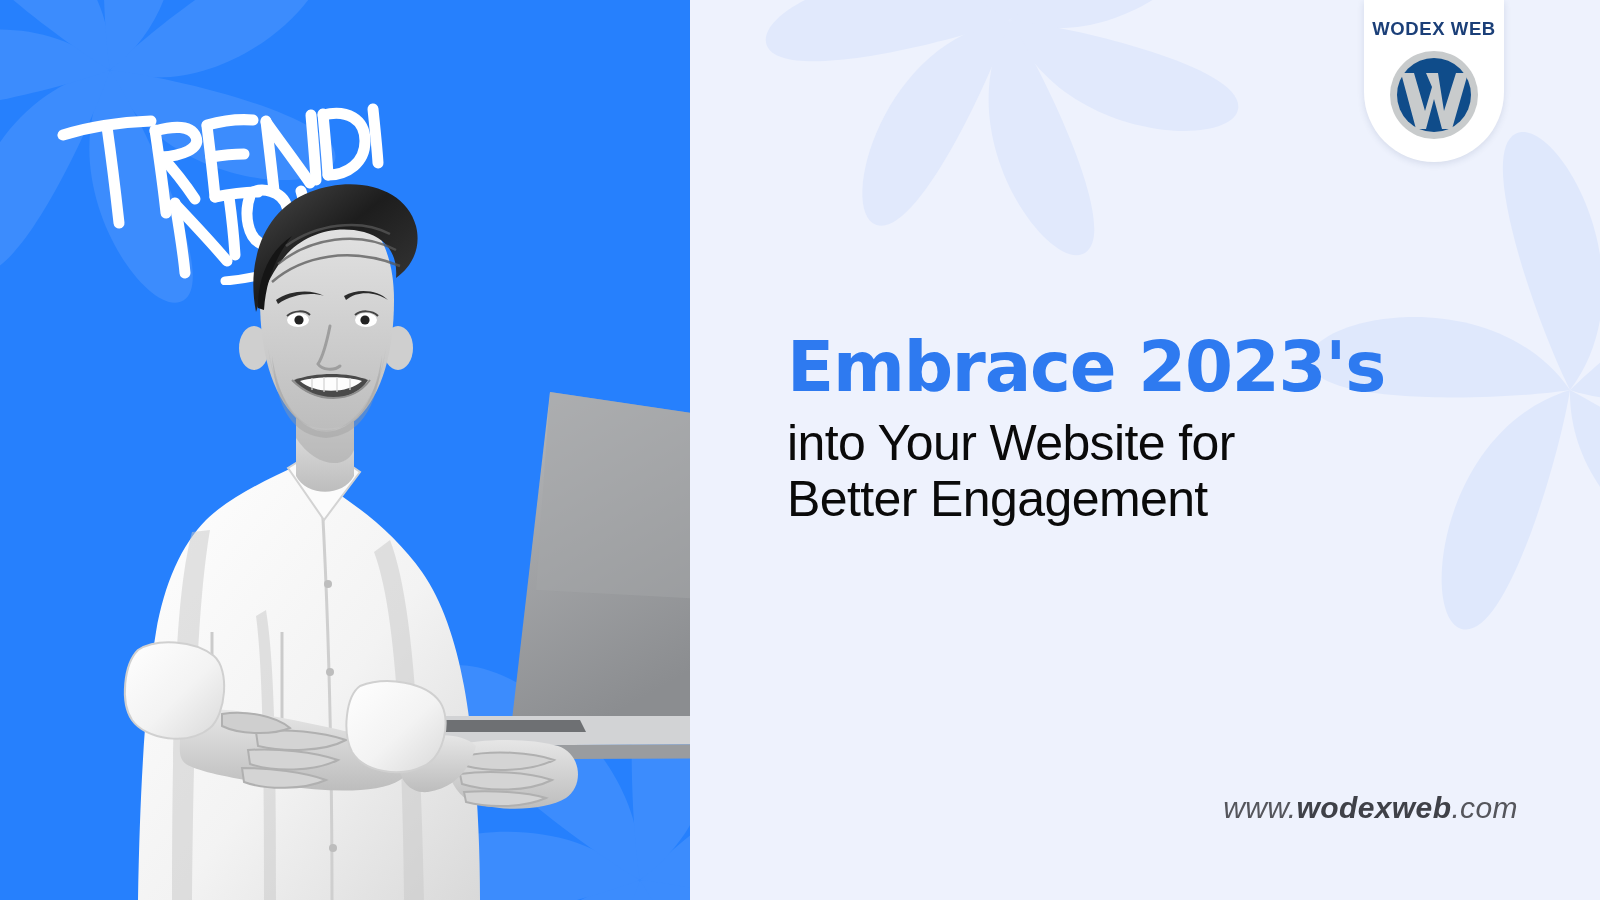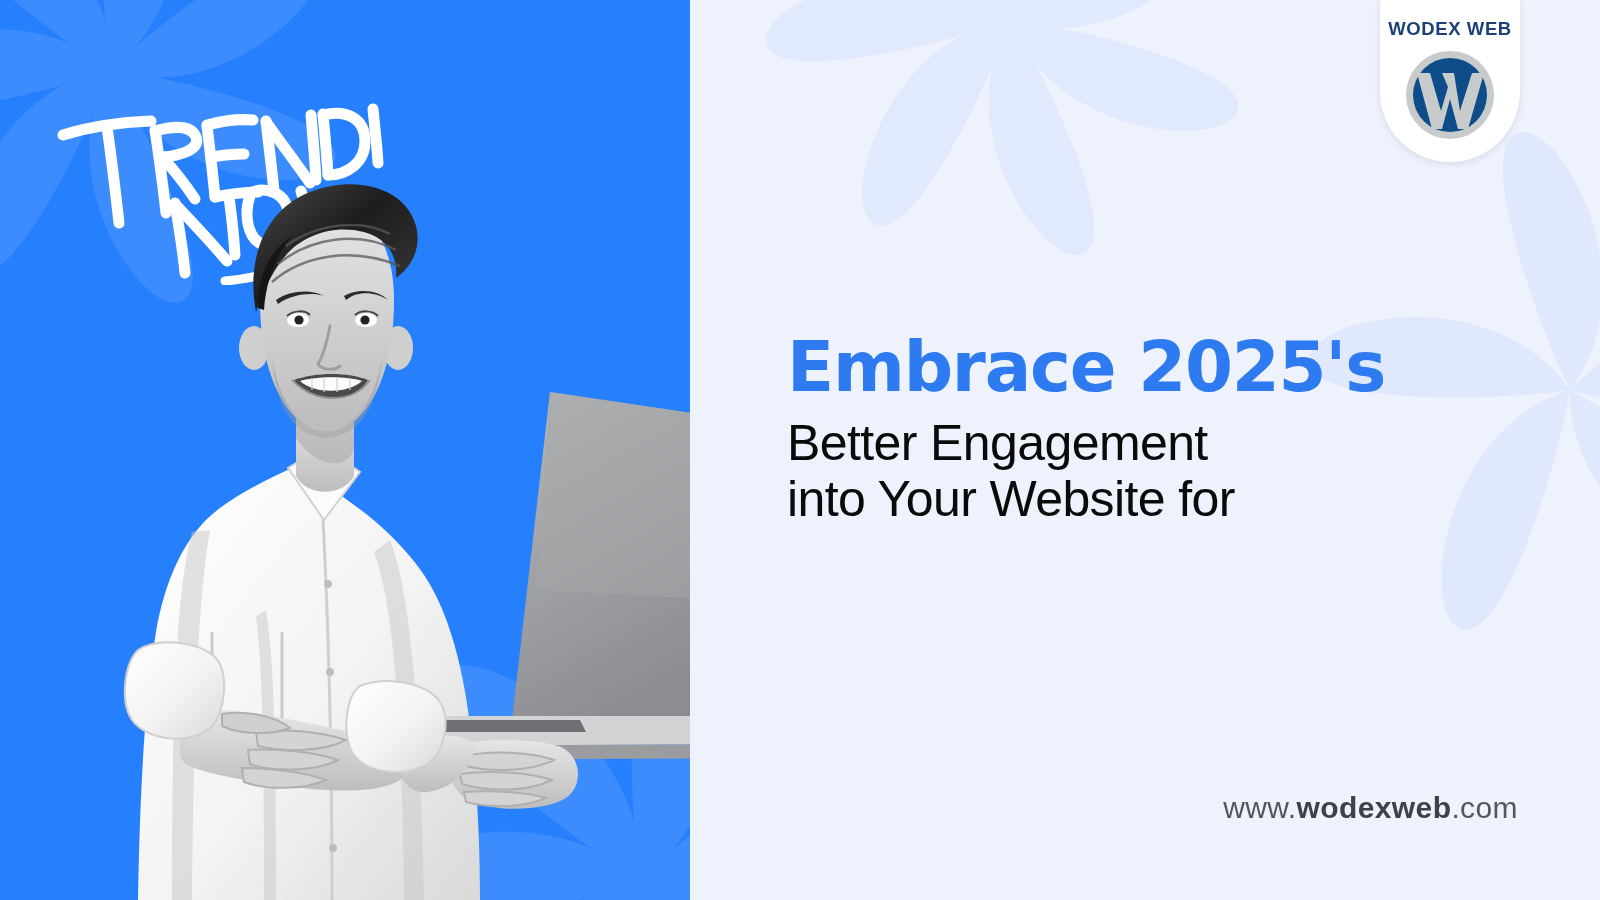--- a/index.html
+++ b/index.html
@@ -49,21 +49,21 @@
   .person{
     position:absolute;
     left:60px; bottom:0;
     width:720px; height:720px;
   }
   .person svg{display:block;}
 
   
   .logo{
     position:absolute;
-    right:80px; top:0;
+    right:96px; top:0;
     width:140px;
     text-align:center;
   }
   .logo-badge{
     position:absolute;
     left:0; top:0;
     width:140px; height:162px;
     background:#ffffff;
     border-radius:0 0 70px 70px;
     box-shadow:0 2px 7px rgba(40,60,110,.13);
@@ -115,20 +115,21 @@
   
   .url{
     position:absolute;
     right:82px;
     top:791px;
     font-size:30px;
     color:#55565c;
     letter-spacing:.4px;
     font-family:"Liberation Sans","DejaVu Sans",sans-serif;
     white-space:nowrap;
+    font-style:italic;
   }
   .url .u-strong{font-weight:bold;color:#3f4148;}
   .url .u-thin{font-weight:400;}
 </style>
 </head>
 <body>
 
 <div id="banner">
 
   <div class="left-panel">
@@ -379,25 +380,25 @@
         <circle cx="46" cy="46" r="37" fill="#0f4c8a"></circle>
         <path fill="#c8cbcc" d="
           M13,24 L26,24 L37,62 L44,38 L38,24 L50,24 L56,62 L68,24 L80,24
           L64,80 L54,80 L46,50 L38,80 L28,80 Z"></path>
       </svg>
     </div>
   </div>
 
   <div class="copy">
     <h1 class="headline">
-      <span class="hl-line">Embrace 2025's</span>
+      <span class="hl-line">Embrace 2023's</span>
     </h1>
     <p class="subhead">
+      <span class="sh-line">into Your Website for</span>
       <span class="sh-line">Better Engagement</span>
-      <span class="sh-line">into Your Website for</span>
     </p>
   </div>
 
   <div class="url">
     <span class="u-thin">www.</span><span class="u-strong">wodexweb</span><span class="u-thin">.com</span>
   </div>
 
 </div>
 
 </body></html>

